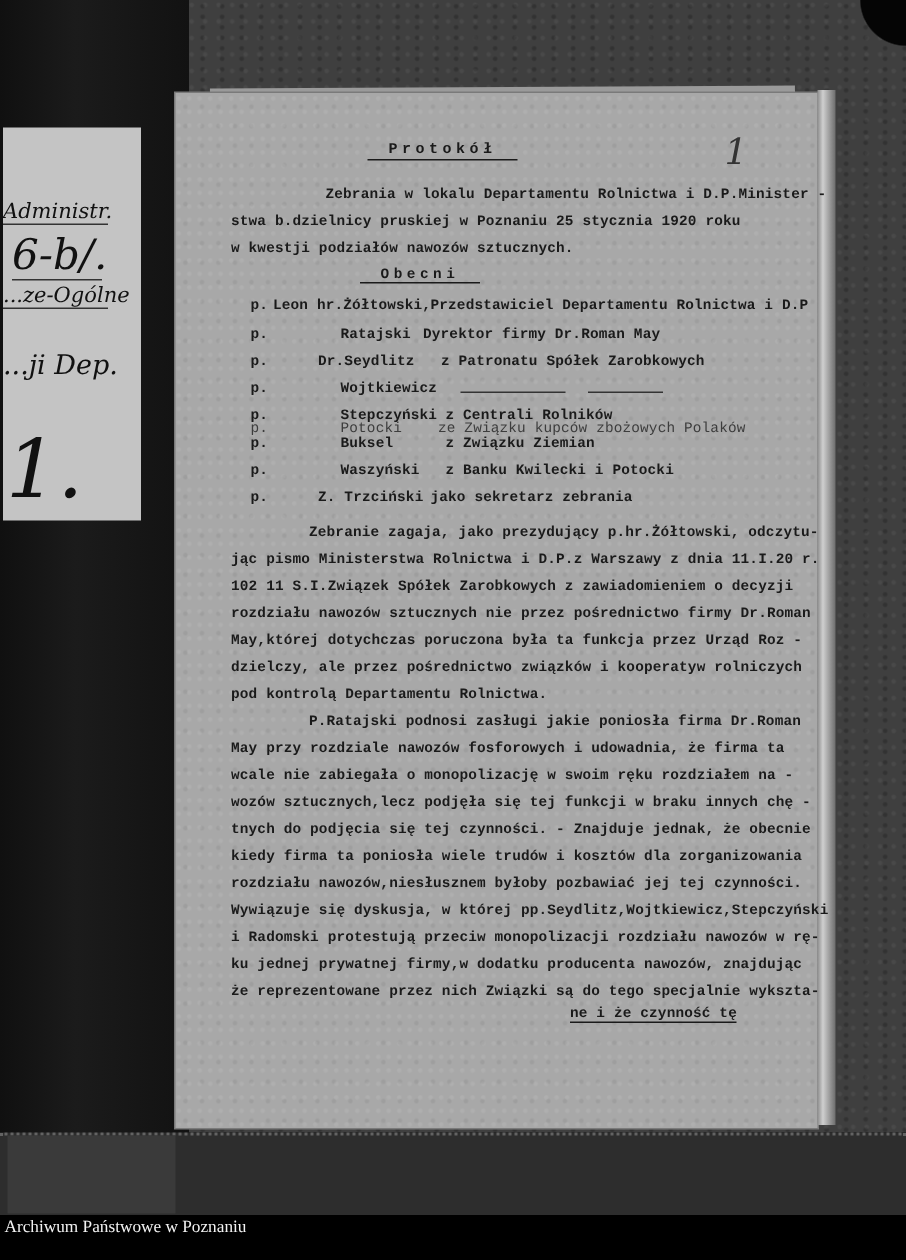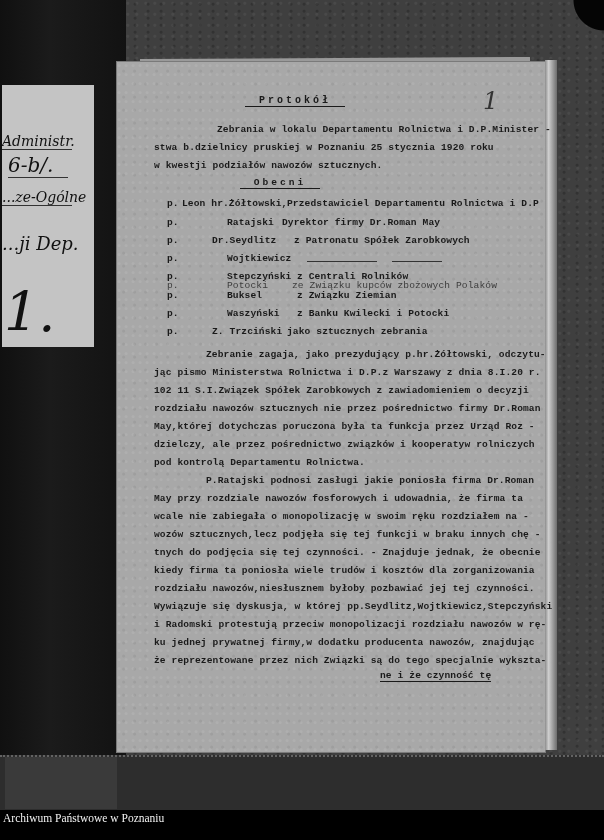--- a/index.html
+++ b/index.html
@@ -90,21 +90,21 @@
       font-style: italic;
     }
     .label-card .line {
       position: absolute;
       left: 0;
       white-space: nowrap;
       border-bottom: 1px solid #333;
       width: 70px;
     }
     .label-card .l1 { top: 48px; font-size: 14px; }
-    .label-card .l2 { top: 68px; font-size: 20px; left: 6px; width: 60px; }
+    .label-card .l2 { top: 68px; font-size: 28px; left: 6px; width: 60px; text-align: center; }
     .label-card .l3 { top: 104px; font-size: 14px; }
     .label-card .l4 { top: 148px; font-size: 18px; border: none; }
     .label-card .l5 { top: 196px; font-size: 54px; border: none; left: 2px; }
 
     .doc {
       position: absolute;
       left: 150px; top: 95px;
       width: 380px;
       color: #1a1a1a;
       font-size: 9.6px;
@@ -250,25 +250,25 @@
       <span class="role">z Związku Ziemian</span>
     </div>
     <div class="att-row" style="top:213px;">
       <span class="p">p.</span>
       <span class="name">Waszyński</span>
       <span class="role">z Banku Kwilecki i Potocki</span>
     </div>
     <div class="att-row" style="top:231px;">
       <span class="p">p.</span>
       <span style="position:absolute;left:45px;">Z. Trzciński</span>
-      <span style="position:absolute;left:120px;">jako sztucznych zebrania</span>
+      <span style="position:absolute;left:120px;">jako sekretarz zebrania</span>
     </div>
 
     <div class="text-line" style="left:56px;top:254px;">Zebranie zagaja, jako prezydujący p.hr.Żółtowski, odczytu-</div>
-    <div class="text-line" style="left:4px;top:272px;">jąc pismo Ministerstwa Rolnictwa i D.P.z Warszawy z dnia 8.I.20 r.</div>
+    <div class="text-line" style="left:4px;top:272px;">jąc pismo Ministerstwa Rolnictwa i D.P.z Warszawy z dnia 11.I.20 r.</div>
     <div class="text-line" style="left:4px;top:290px;">102 11  S.I.Związek Spółek Zarobkowych z zawiadomieniem o decyzji</div>
     <div class="text-line" style="left:4px;top:308px;">rozdziału nawozów sztucznych nie przez pośrednictwo firmy Dr.Roman</div>
     <div class="text-line" style="left:4px;top:326px;">May,której dotychczas poruczona była ta funkcja przez Urząd Roz -</div>
     <div class="text-line" style="left:4px;top:344px;">dzielczy, ale przez pośrednictwo związków i kooperatyw rolniczych</div>
     <div class="text-line" style="left:4px;top:362px;">pod kontrolą Departamentu Rolnictwa.</div>
 
     <div class="text-line" style="left:56px;top:380px;">P.Ratajski podnosi zasługi jakie poniosła firma Dr.Roman</div>
     <div class="text-line" style="left:4px;top:398px;">May przy rozdziale nawozów fosforowych i udowadnia, że firma ta</div>
     <div class="text-line" style="left:4px;top:416px;">wcale nie zabiegała o monopolizację w swoim ręku  rozdziałem na -</div>
     <div class="text-line" style="left:4px;top:434px;">wozów sztucznych,lecz podjęła się tej funkcji w braku innych chę -</div>

